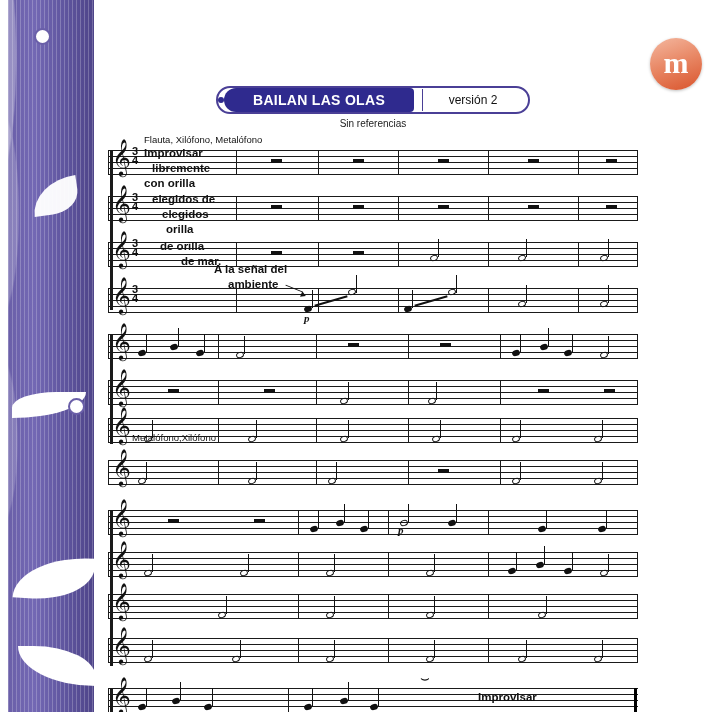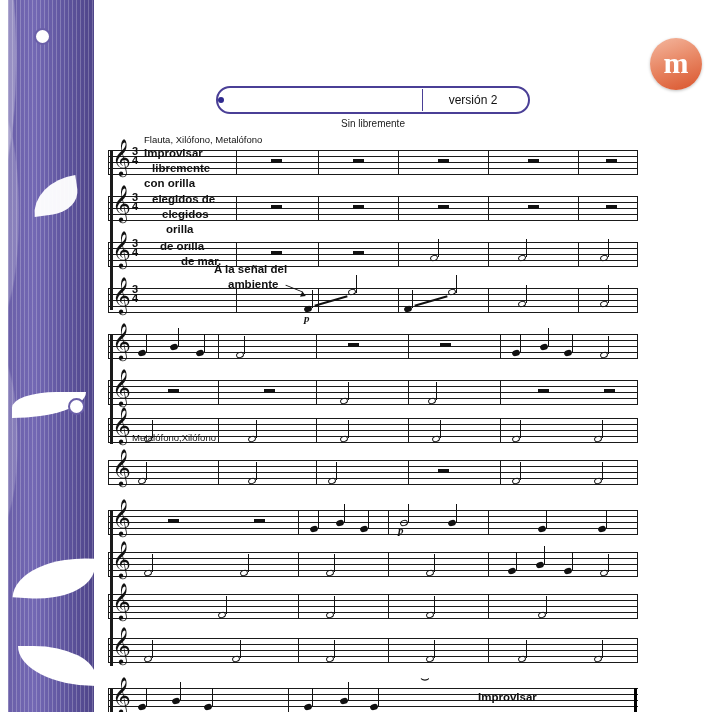--- a/index.html
+++ b/index.html
@@ -307,25 +307,28 @@
   <div class="band-dot dot-2"></div>
 </div>
 
 <div id="logo">
   <span class="glyph">m</span>
 </div>
 
 <div id="title-bar">
   <div id="title-pill"></div>
   <div id="title-bullet"></div>
+  <div id="title-left">
+    <span class="txt">BAILAN LAS OLAS</span>
+  </div>
   <div id="title-right">
     <span class="txt">versión 2</span>
   </div>
 </div>
-<div id="subtitle">Sin libremente</div>
+<div id="subtitle">Sin referencias</div>
 
 <div id="score">
 
   <div class="instr-label" style="left:36px; top:2px;">Flauta,  Xilófono,  Metalófono</div>
   <div class="instr-label" style="left:24px; top:300px;">Metalófono,Xilófono</div>
 
   <div class="brace" style="left:2px; top:18px; height:160px;"></div>
 
   <div class="staff" style="top:18px;">
     <div class="line l0"></div>

